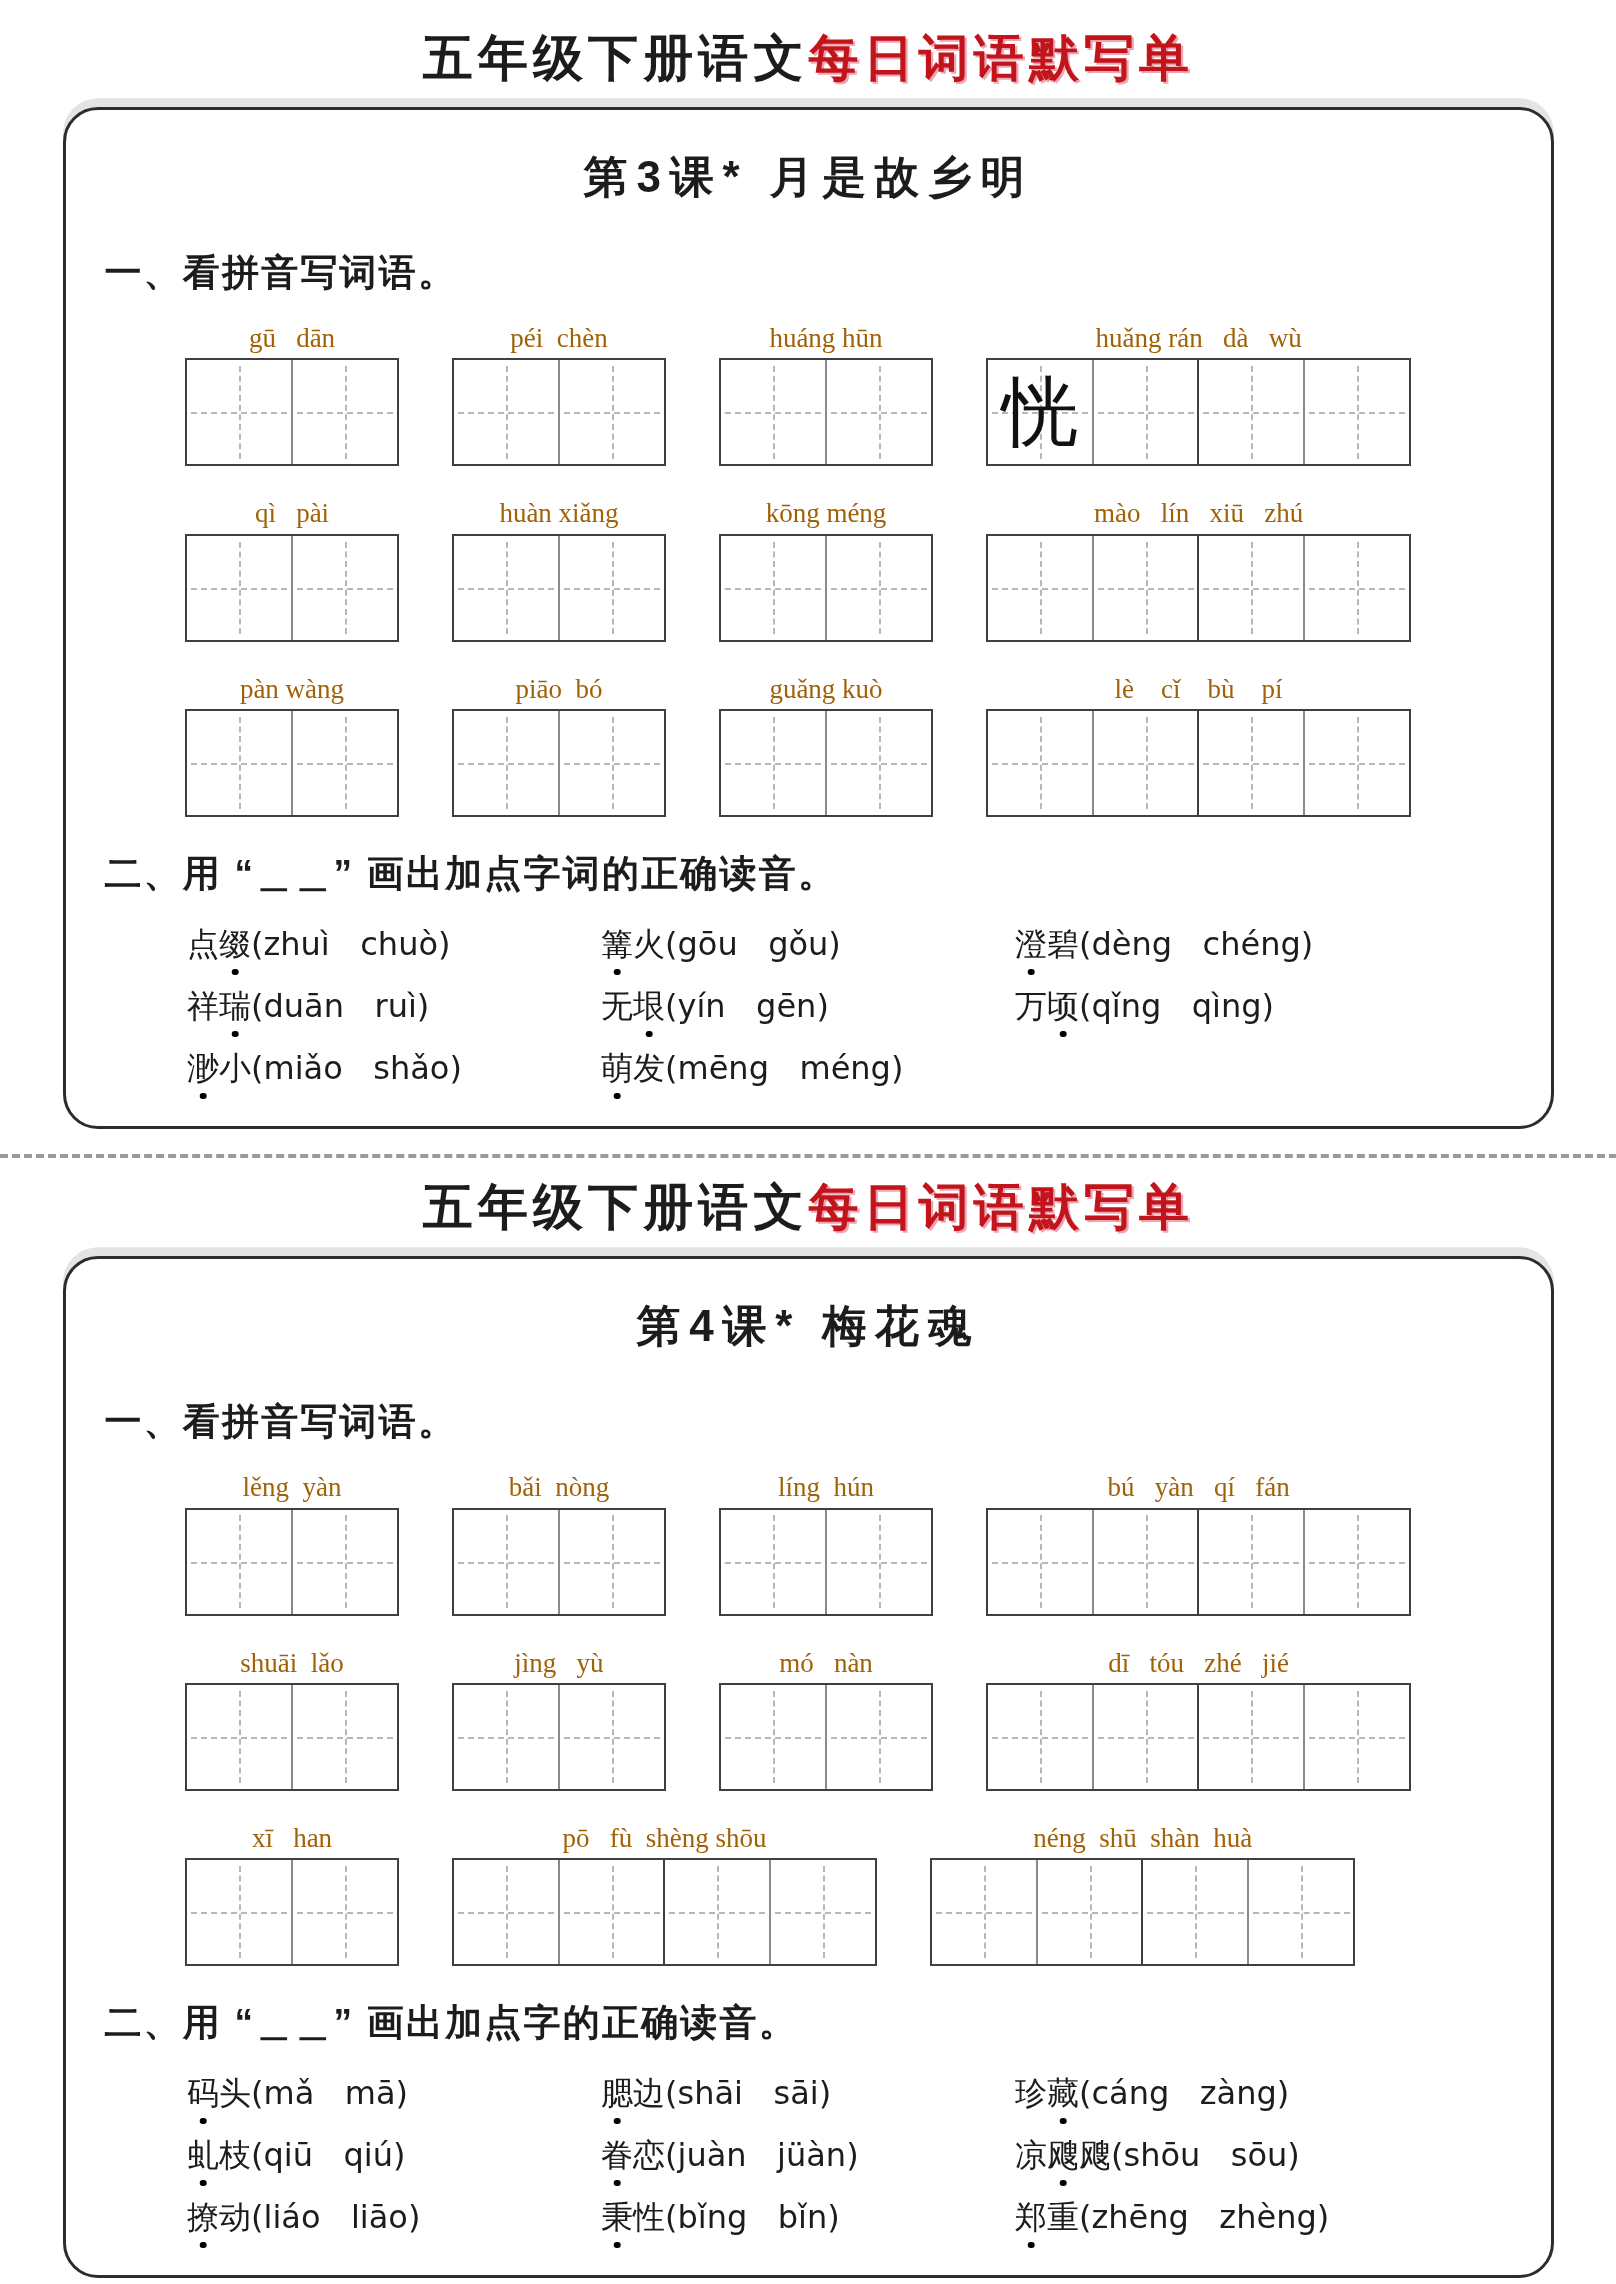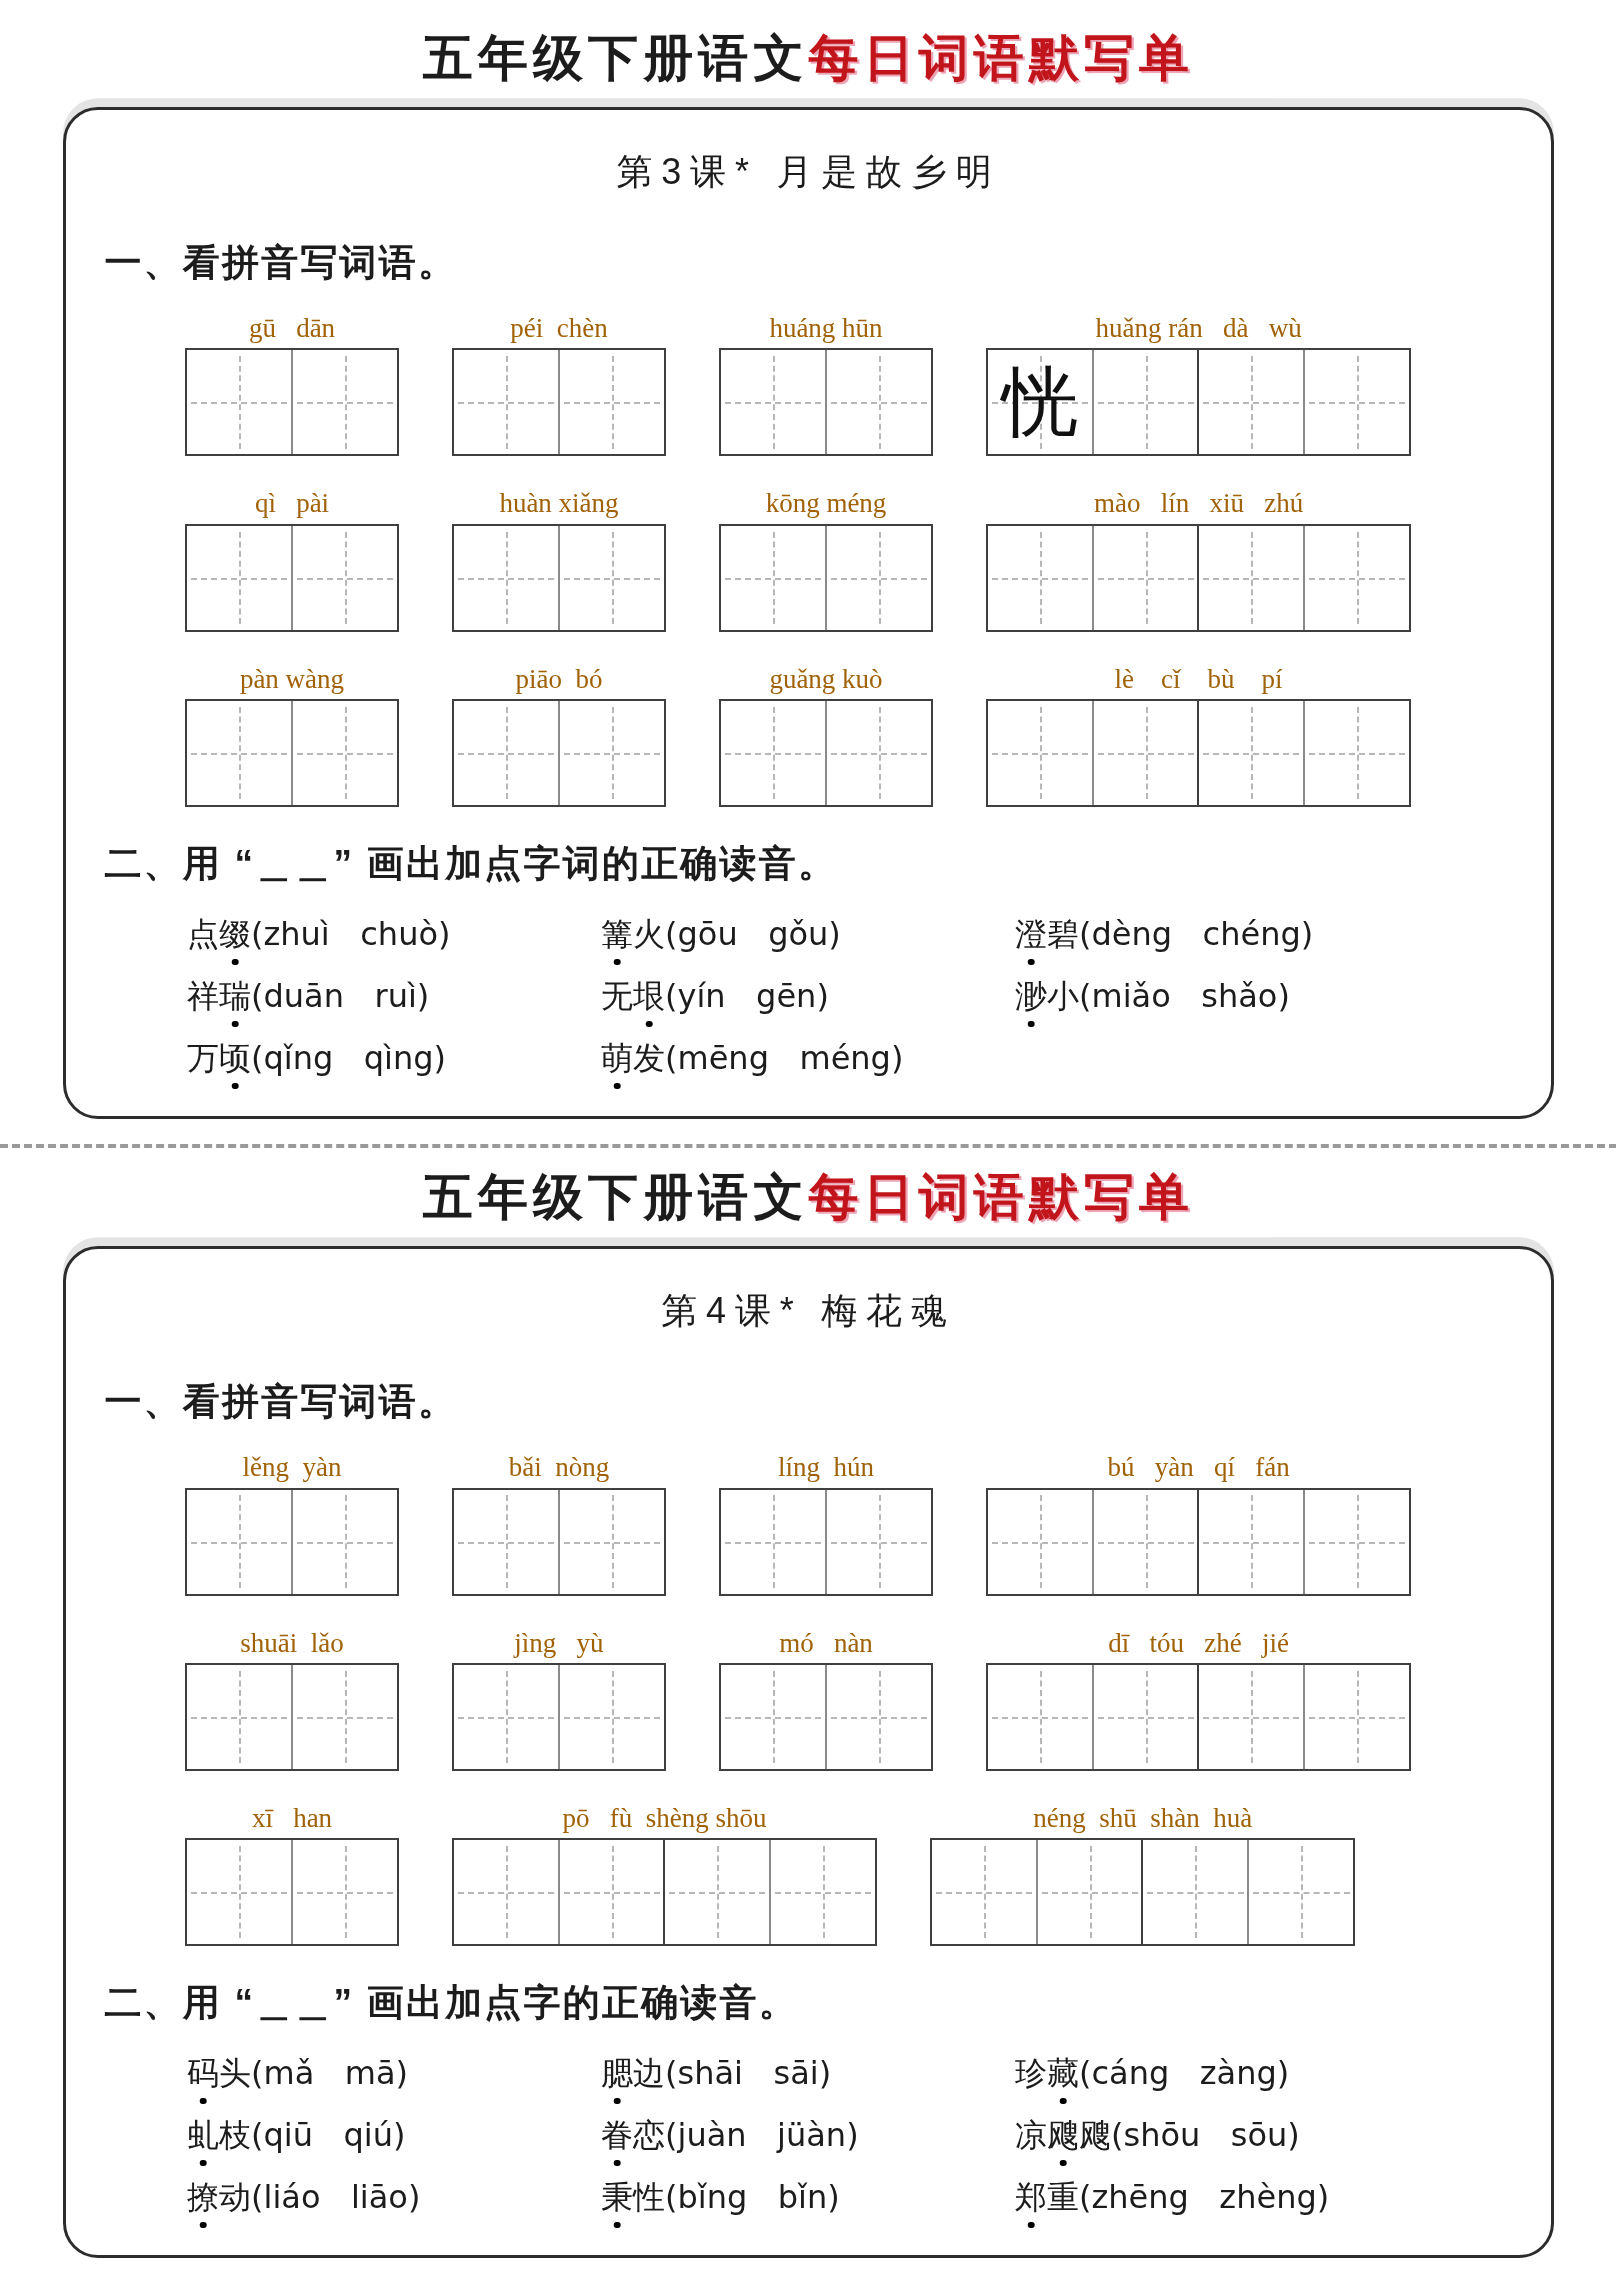--- a/index.html
+++ b/index.html
@@ -31,22 +31,22 @@
   .card{
     margin:0 63px;
     border:3.7px solid #2c2c2c;
     border-radius:35px;
     background:#fff;
     padding:19px 34px 38px 34px;
     box-shadow:0 -8.8px 0 #e4e4e4;
   }
   .card-heading{
     text-align:center;
-    font-size:36px;
-    font-weight:normal;
+    font-size:44px;
+    font-weight:bold;
     letter-spacing:8.8px;
     margin:19px 0 41px 0;
   }
   .sec-label{
     font-size:37px;
     font-weight:bold;
     letter-spacing:2.2px;
     margin:10.3px 0 25px 4.4px;
     white-space:pre;
   }
@@ -263,22 +263,22 @@
     </div>
 
     <div class="sec-label">二、用 “＿＿” 画出加点字词的正确读音。</div>
 
     <div class="items">
       <div class="item"><span>点</span><span class="dot-char">缀</span><span></span><span class="options">(zhuì   chuò)</span></div>
       <div class="item"><span></span><span class="dot-char">篝</span><span>火</span><span class="options">(gōu   gǒu)</span></div>
       <div class="item"><span></span><span class="dot-char">澄</span><span>碧</span><span class="options">(dèng   chéng)</span></div>
       <div class="item"><span>祥</span><span class="dot-char">瑞</span><span></span><span class="options">(duān   ruì)</span></div>
       <div class="item"><span>无</span><span class="dot-char">垠</span><span></span><span class="options">(yín   gēn)</span></div>
+      <div class="item"><span>万</span><span class="dot-char">顷</span><span></span><span class="options">(qǐng   qìng)</span></div>
       <div class="item"><span></span><span class="dot-char">渺</span><span>小</span><span class="options">(miǎo   shǎo)</span></div>
-      <div class="item"><span>万</span><span class="dot-char">顷</span><span></span><span class="options">(qǐng   qìng)</span></div>
       <div class="item"><span></span><span class="dot-char">萌</span><span>发</span><span class="options">(mēng   méng)</span></div>
     </div>
   </div>
 
   <hr class="separator">
 
   <div class="page-title"><span>五年级下册语文</span><span class="red">每日词语默写单</span></div>
 
   <div class="card">
     <div class="card-heading">第4课*  梅花魂</div>

